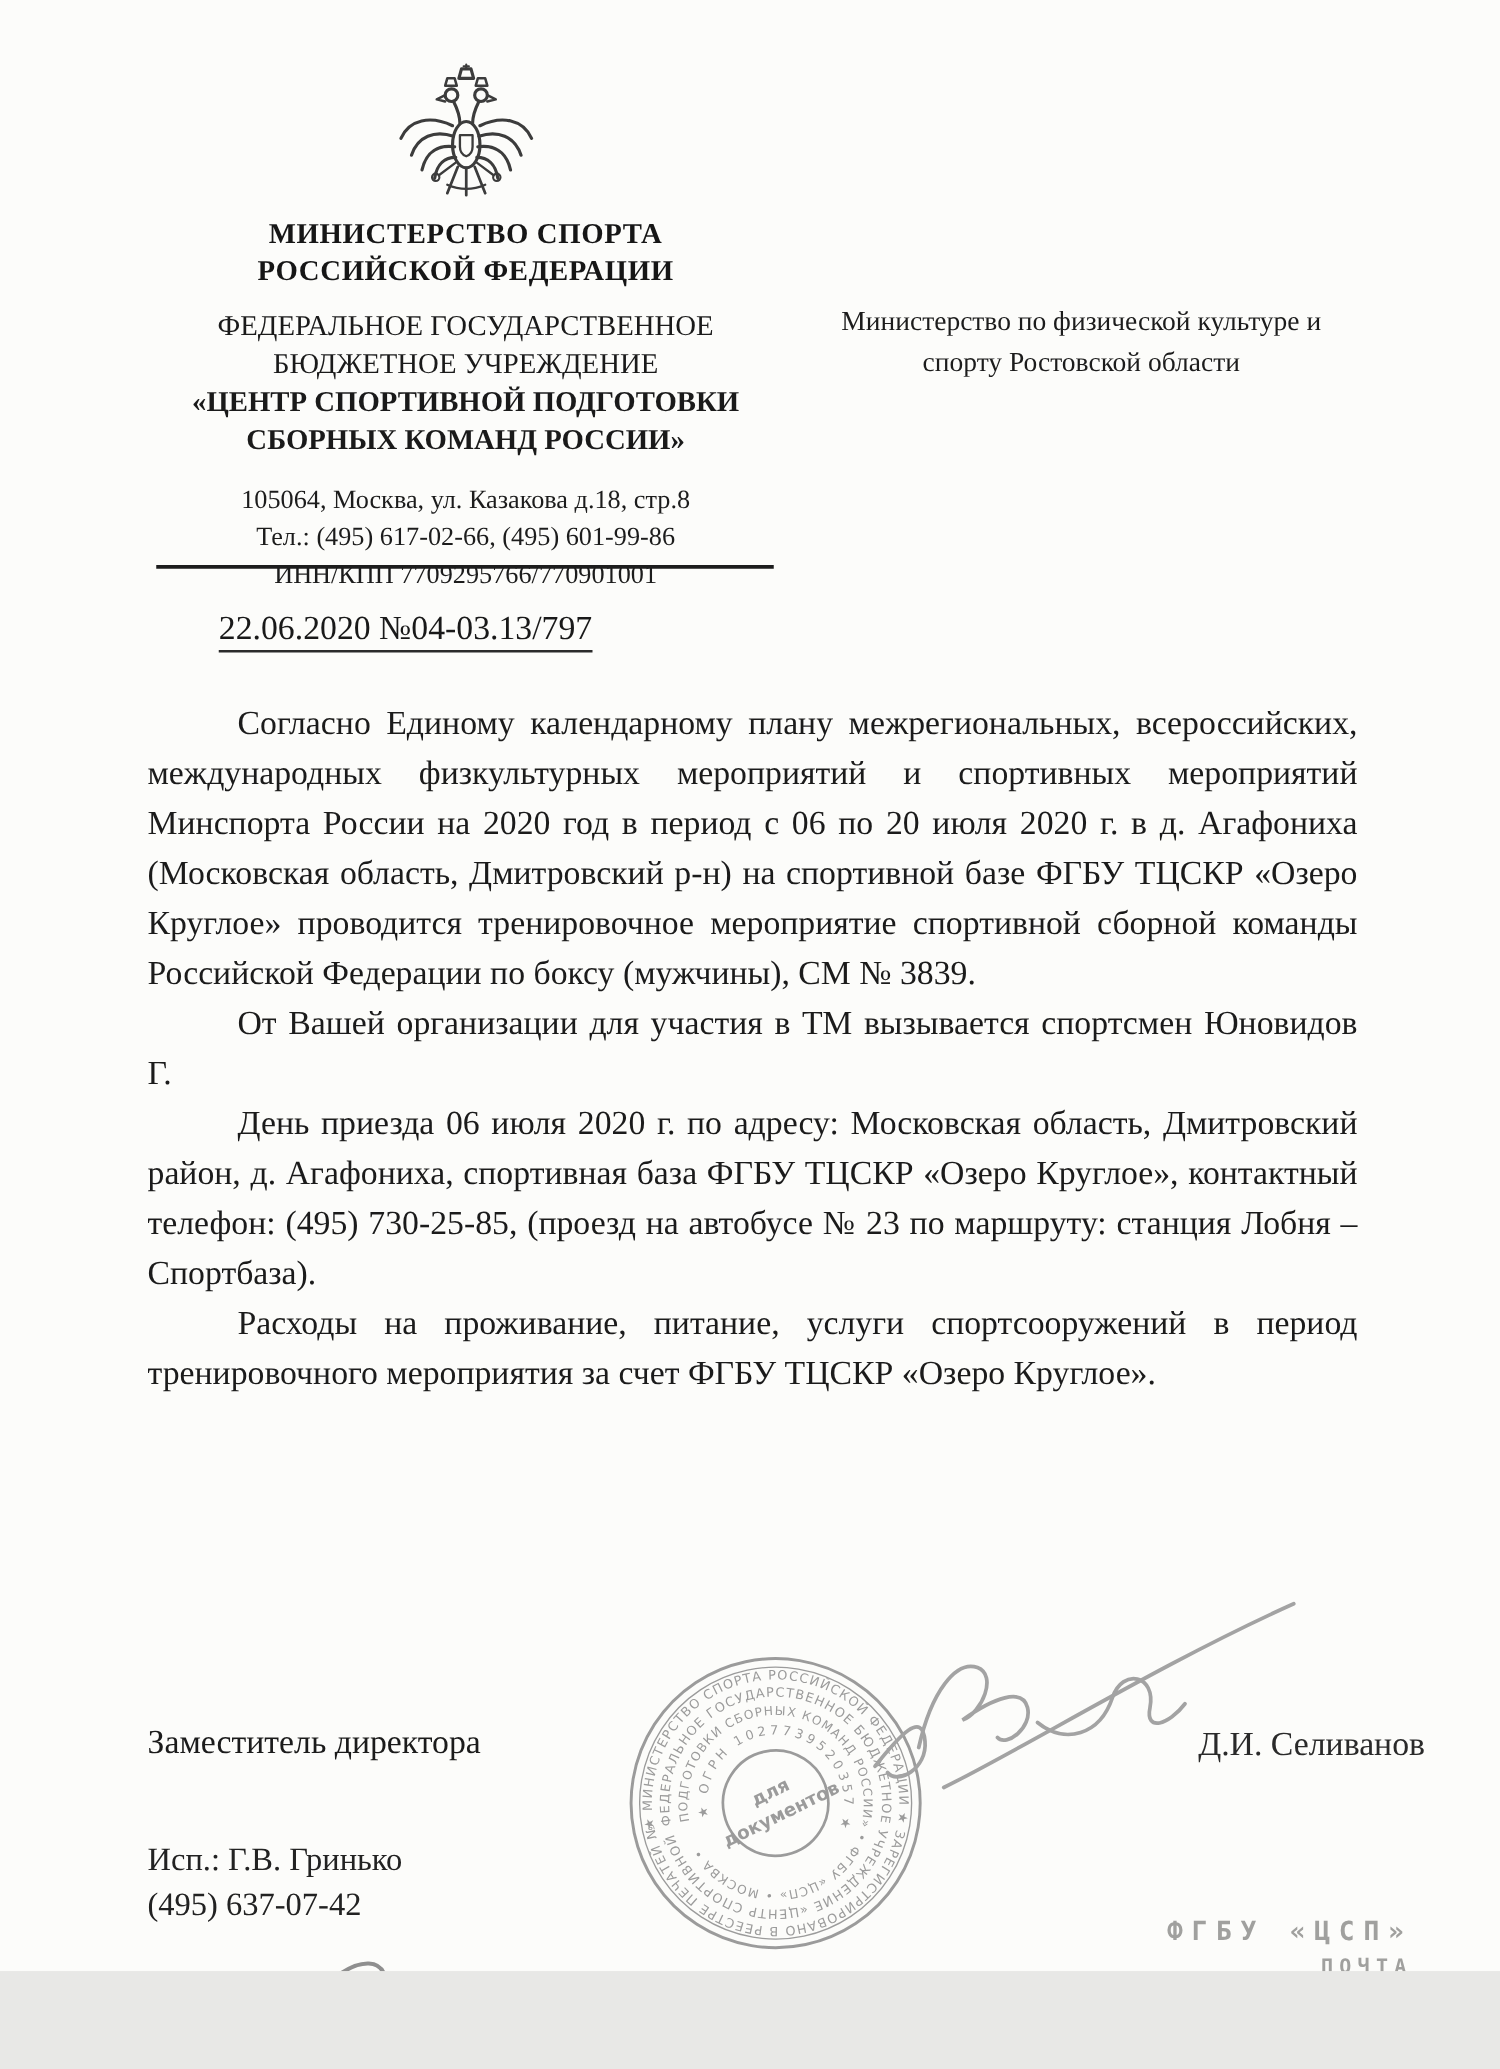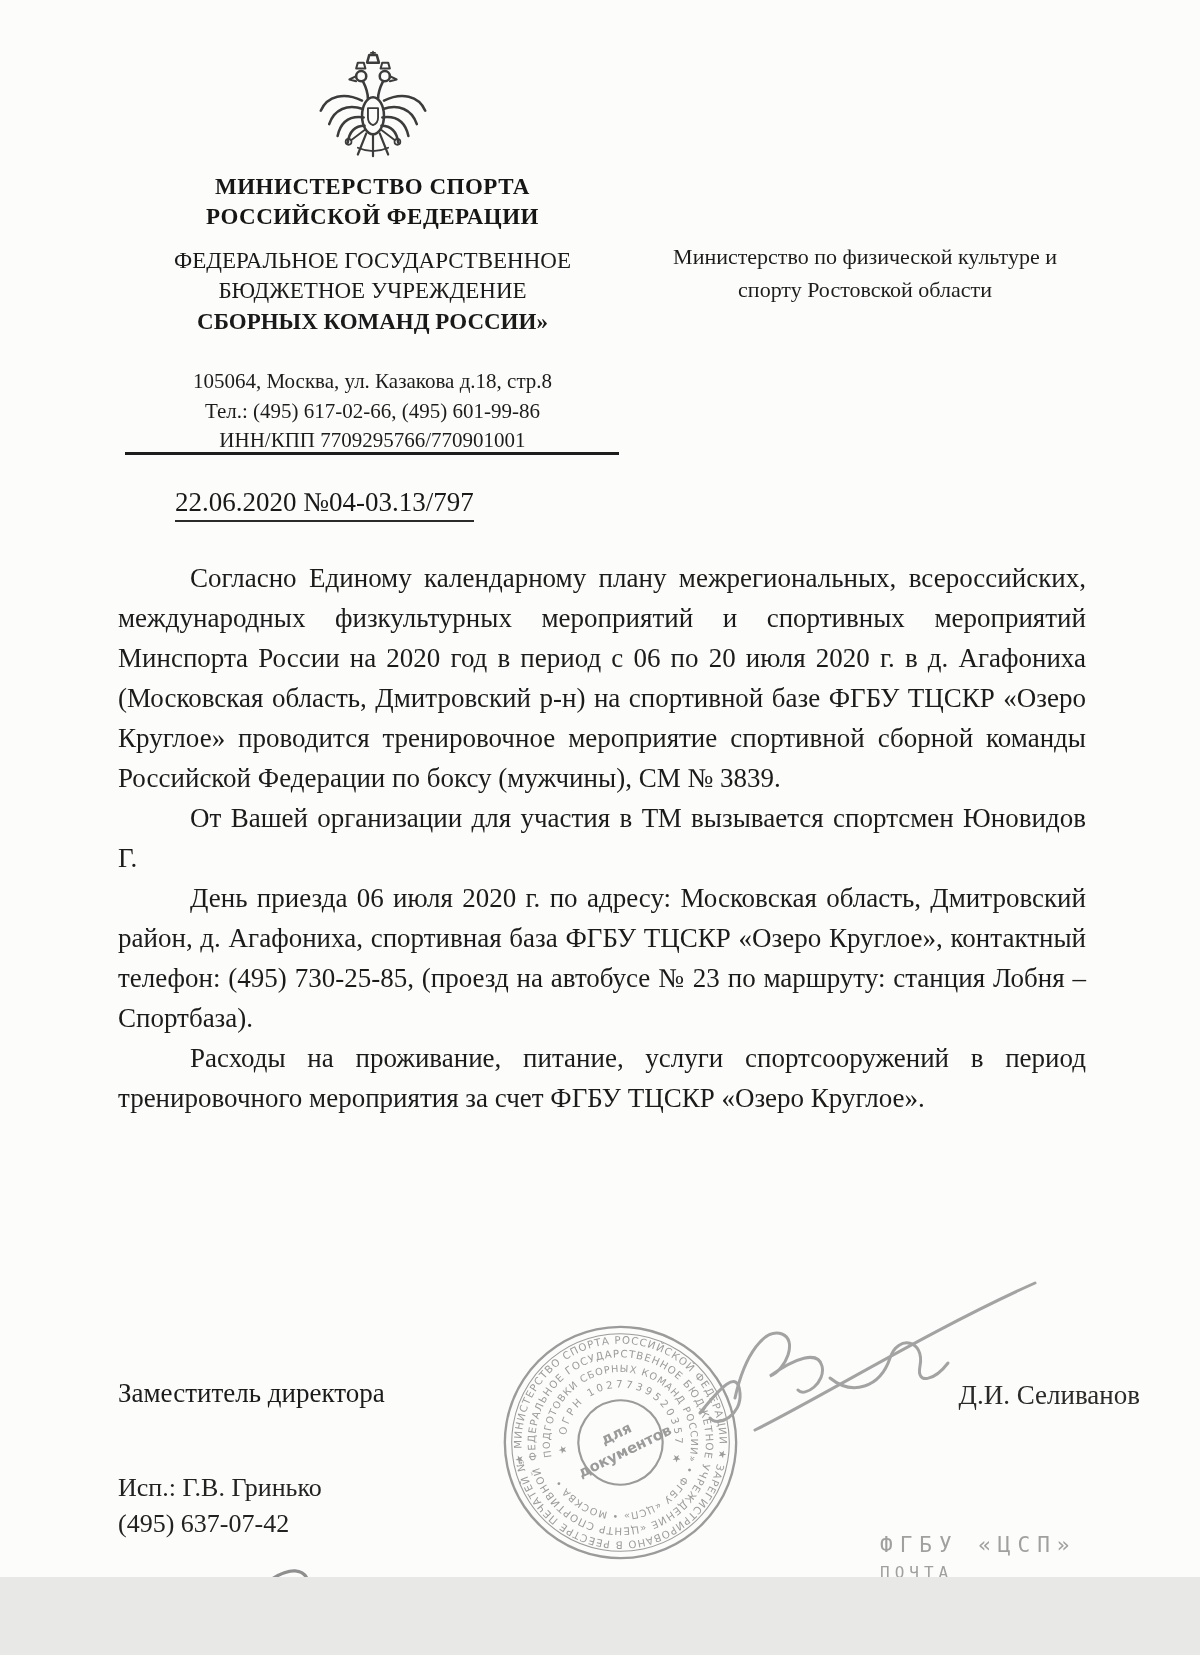--- a/index.html
+++ b/index.html
@@ -16,21 +16,21 @@
   
   .letterhead {
     position: absolute; left: 125px; top: 50px; width: 495px;
     text-align: center;
   }
   .emblem { display: block; margin: 0 auto 4px auto; }
   .ministry-line { font-size: 23px; font-weight: bold; line-height: 1.3; letter-spacing: .5px; color: #161616; }
   .org-block { margin-top: 14px; }
   .org-line { font-size: 23px; line-height: 1.32; color: #1a1a1a; }
   .org-line.bold { font-weight: bold; }
-  .contacts-block { margin-top: 30px; }
+  .contacts-block { margin-top: 18px; }
   .contact-line { font-size: 21px; line-height: 1.42; color: #1c1c1c; }
   .rule {
     position: absolute; left: 125px; top: 452px; width: 494px; height: 3px;
     background: #1d1d1d;
   }
   
   .recipient {
     position: absolute; left: 626px; top: 240px; width: 478px;
     text-align: center; font-size: 22px; line-height: 1.5; color: #1c1c1c;
   }
@@ -50,22 +50,22 @@
   
   .sign-title { position: absolute; left: 118px; top: 1378px; font-size: 27px; color: #1b1b1b; }
   .sign-name  { position: absolute; left: 900px; top: 1380px; width: 240px; text-align: right; font-size: 27px; color: #2a2a2a; }
   
   .stamp-svg { position: absolute; left: 498px; top: 1320px; opacity: .88; }
   .sig-svg   { position: absolute; left: 670px; top: 1268px; }
   .scrawl-svg{ position: absolute; left: 0px;  top: 1555px; }
   
   .executor { position: absolute; left: 118px; top: 1470px; font-size: 26px; line-height: 1.4; color: #222; }
   .mail-stamp {
-    position: absolute; left: 880px; top: 1533px; width: 250px; text-align: left;
-    font-family: "DejaVu Sans Mono", monospace; color: #a0a09e;
+    position: absolute; left: 880px; top: 1533px; width: 250px; text-align: right;
+    font-family: "DejaVu Sans Mono", monospace; color: #a0a09e; font-weight: bold;
   }
   .mail-stamp .l1 { font-size: 21px; letter-spacing: 7px; }
   .mail-stamp .l2 { font-size: 16px; letter-spacing: 5px; margin-top: 6px; }
 </style>
 </head>
 <body>
 
 <div class="page">
 
   <div class="letterhead">
@@ -107,20 +107,21 @@
           <circle cx="41" cy="109" r="3.5" stroke-width="2"></circle>
         <path d="M80 95 L96 107" stroke-width="2.2"></path>
           <circle cx="99" cy="109" r="3.5" stroke-width="2"></circle>
       </g>
     </svg>
     <div class="ministry-line">МИНИСТЕРСТВО  СПОРТА</div>
     <div class="ministry-line">РОССИЙСКОЙ ФЕДЕРАЦИИ</div>
     <div class="org-block">
       <div class="org-line">ФЕДЕРАЛЬНОЕ ГОСУДАРСТВЕННОЕ</div>
       <div class="org-line">БЮДЖЕТНОЕ УЧРЕЖДЕНИЕ</div>
+      <div class="org-line bold">«ЦЕНТР СПОРТИВНОЙ ПОДГОТОВКИ</div>
       <div class="org-line bold">СБОРНЫХ КОМАНД РОССИИ»</div>
     </div>
     <div class="contacts-block">
       <div class="contact-line">105064, Москва, ул. Казакова д.18, стр.8</div>
       <div class="contact-line">Тел.: (495) 617-02-66, (495) 601-99-86</div>
       <div class="contact-line">ИНН/КПП 7709295766/770901001</div>
     </div>
   </div>
   <div class="rule"></div>
 

